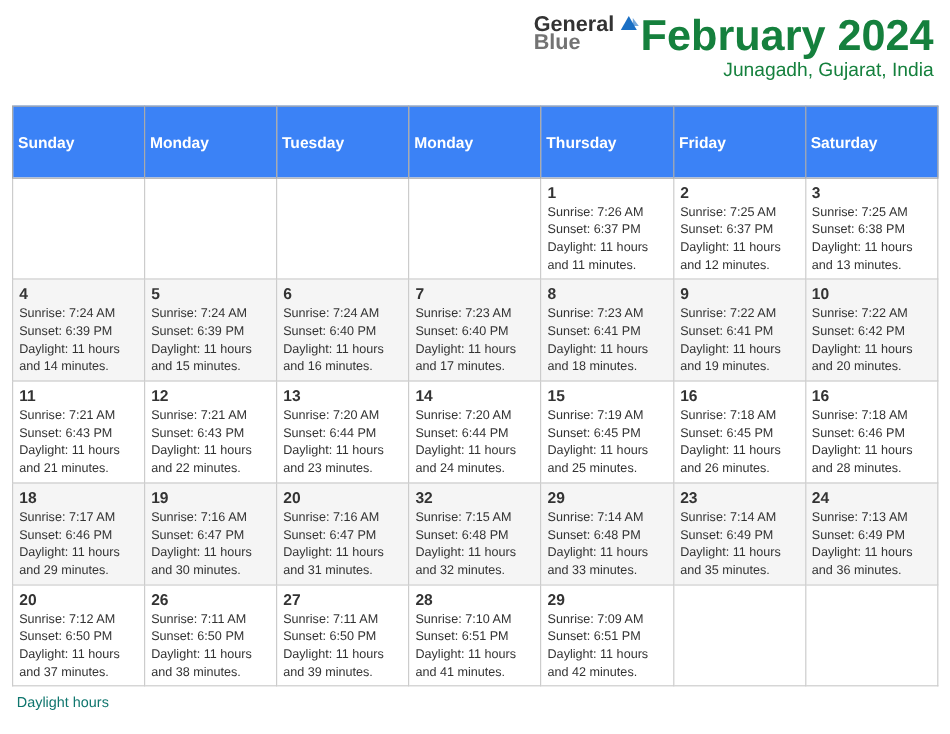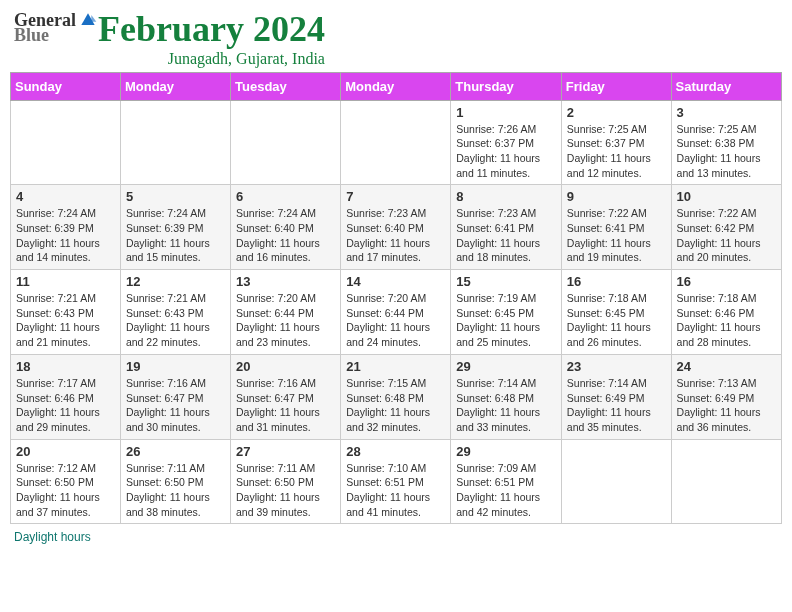--- a/index.html
+++ b/index.html
@@ -5,25 +5,24 @@
     * { box-sizing: border-box; margin: 0; padding: 0; }
     body {
       font-family: Arial, sans-serif;
       background: #fff;
       width: 792px;
       min-height: 612px;
       padding: 10px;
     }
     .header-area {
       display: flex;
-      justify-content: flex-start;
+      justify-content: flex-end;
       align-items: flex-start;
-      margin-bottom: 4px;
+      margin-bottom: 20px;
       padding: 0 4px;
-      font-family: Liberation Serif, serif;
     }
     .logo {
       display: flex;
       align-items: center;
       gap: 0px;
     }
     .logo-text-general {
       font-size: 18px;
       font-weight: bold;
       color: #333;
@@ -52,23 +51,23 @@
     .location-title {
       font-size: 16px;
       color: #15803d;
     }
     .calendar-table {
       width: 100%;
       border-collapse: collapse;
       font-size: 11px;
     }
     .calendar-table th {
-      background-color: #d946ef;
+      background-color: #3b82f6;
       color: #fff;
-      padding: 6px 4px;
+      padding: 22px 4px;
       text-align: left;
       font-size: 13px;
       font-weight: bold;
       border: 1px solid #aaa;
     }
     .calendar-table td {
       border: 1px solid #ccc;
       vertical-align: top;
       padding: 4px 5px;
       width: 113px;
@@ -220,21 +219,21 @@
         </td>
         <td>
           <span class="day-number">19</span>
           <span class="day-info">Sunrise: 7:16 AM<br>Sunset: 6:47 PM<br>Daylight: 11 hours and 30 minutes.</span>
         </td>
         <td>
           <span class="day-number">20</span>
           <span class="day-info">Sunrise: 7:16 AM<br>Sunset: 6:47 PM<br>Daylight: 11 hours and 31 minutes.</span>
         </td>
         <td>
-          <span class="day-number">21</span>
+          <span class="day-number">32</span>
           <span class="day-info">Sunrise: 7:15 AM<br>Sunset: 6:48 PM<br>Daylight: 11 hours and 32 minutes.</span>
         </td>
         <td>
           <span class="day-number">29</span>
           <span class="day-info">Sunrise: 7:14 AM<br>Sunset: 6:48 PM<br>Daylight: 11 hours and 33 minutes.</span>
         </td>
         <td>
           <span class="day-number">23</span>
           <span class="day-info">Sunrise: 7:14 AM<br>Sunset: 6:49 PM<br>Daylight: 11 hours and 35 minutes.</span>
         </td>

